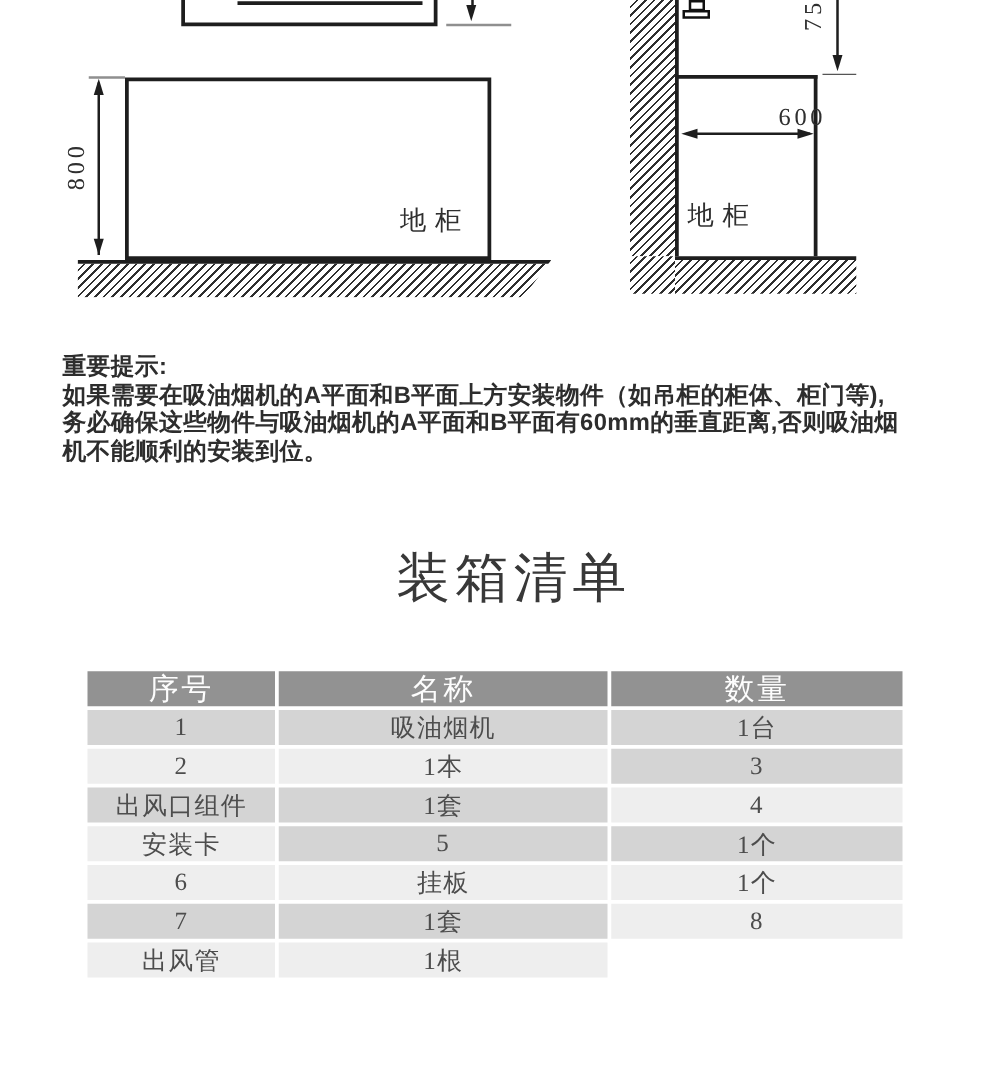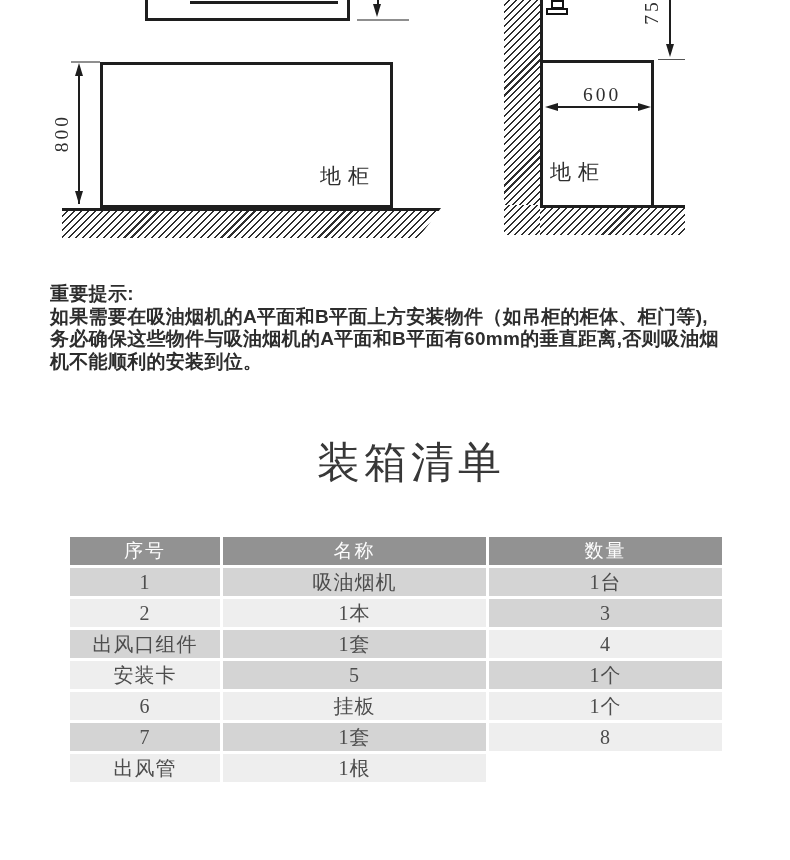--- a/index.html
+++ b/index.html
@@ -44,21 +44,21 @@
   :root{
     --header-bg:#929292;--header-text:#fdfdfd;
     --row-dark:#d4d4d4;--row-light:#eeeeee;--body-text:#4d4d4d;
   }
   .packing-table{
     left:70px;top:537px;width:652px;
     display:grid;grid-template-columns:150px 263px 233px;
     column-gap:3px;row-gap:3px;grid-auto-rows:28px;background:#fff;
   }
   .cell{display:flex;align-items:center;justify-content:center;}
-  .cell.head{background:var(--header-bg);color:var(--header-text);font-size:19px;letter-spacing:2px;}
+  .cell.head{background:var(--header-bg);color:var(--header-text);font-size:24px;letter-spacing:2px;}
   .cell.body{color:var(--body-text);font-size:20px;letter-spacing:1px;
     font-family:"Liberation Serif","DejaVu Serif",serif;}
   .cell.row-dark{background:var(--row-dark);}
   .cell.row-light{background:var(--row-light);}
 </style>
 </head>
 <body>
 
 <div class="page">
 
@@ -84,21 +84,21 @@
     <div class="abs hatch" style="left:504px;top:0;width:39px;height:205px;border-right:3px solid #1e1e1e;"></div>
     <div class="abs hatch" style="left:504px;top:205px;width:36px;height:30px;"></div>
     <div class="abs hatch" style="left:540px;top:205px;width:145px;height:30px;border-top:3px solid #1e1e1e;"></div>
 
     <div class="abs" style="left:551px;top:0;width:13px;height:9px;border:2.5px solid #111;background:#fff;"></div>
     <div class="abs" style="left:546px;top:8px;width:22px;height:7px;border:2.5px solid #111;background:#fff;"></div>
 
     <div class="abs" style="left:540px;top:60px;width:114px;height:145px;border-top:3px solid #1e1e1e;border-right:3px solid #1e1e1e;"></div>
     <div class="abs cab-label" style="left:550px;top:158px;">地柜</div>
 
-    <div class="abs cad-text" style="left:567px;top:84px;width:70px;text-align:center;">600</div>
+    <div class="abs cad-text" style="left:591px;top:84px;width:70px;text-align:right;">600</div>
     <div class="abs line" style="left:549px;top:106px;width:99px;height:2px;"></div>
     <div class="abs tri tri-left" style="left:545px;top:102.5px;"></div>
     <div class="abs tri tri-right" style="left:638px;top:102.5px;"></div>
 
     <div class="abs line" style="left:669px;top:0;width:2px;height:46px;"></div>
     <div class="abs tri tri-down" style="left:665.5px;top:44px;"></div>
     <div class="abs tick" style="left:658px;top:58.5px;width:27px;height:1.5px;background:#555;"></div>
     <div class="abs rot cad-text" style="left:633px;top:-7px;width:38px;height:38px;">75</div>
   </div>
 

